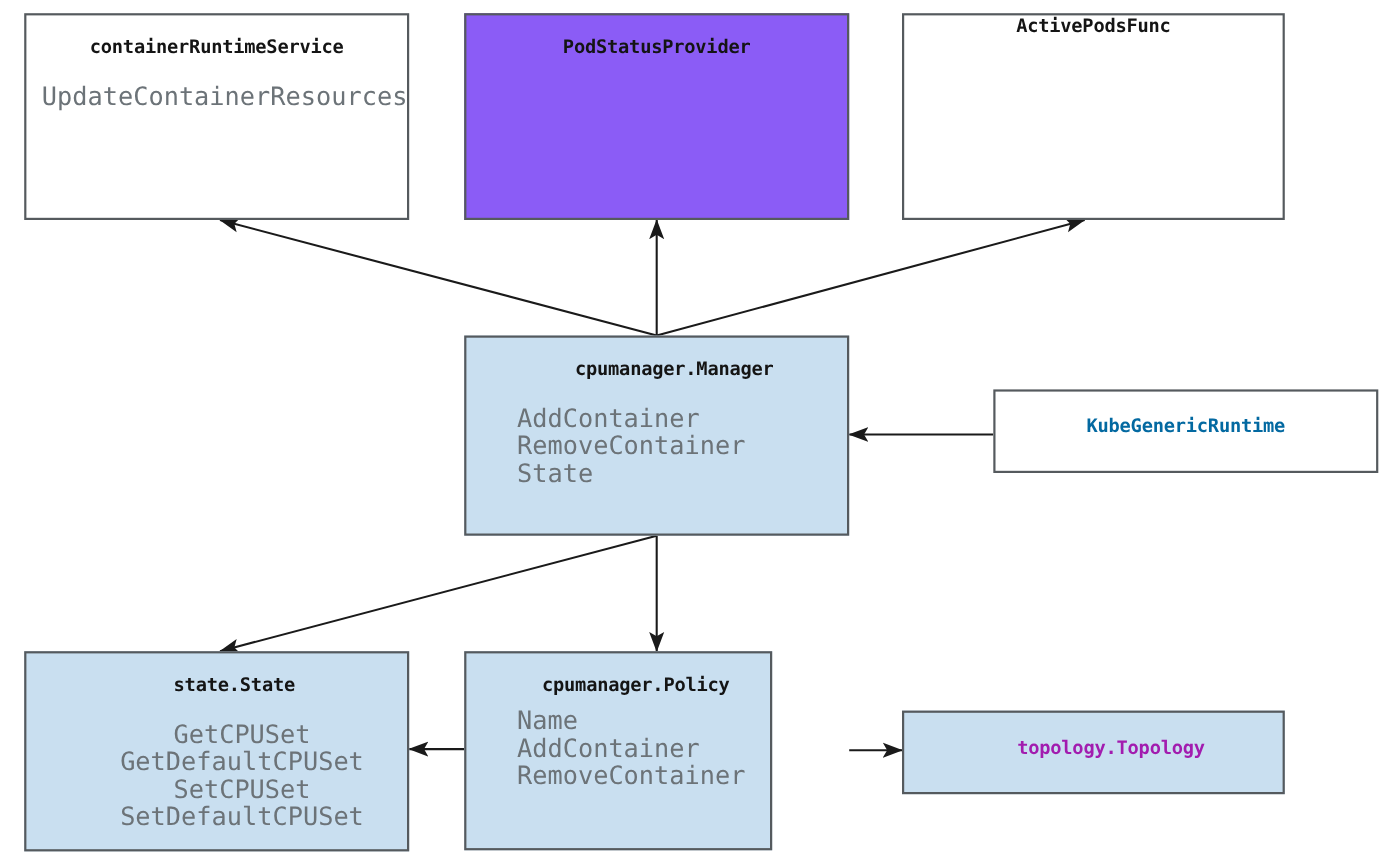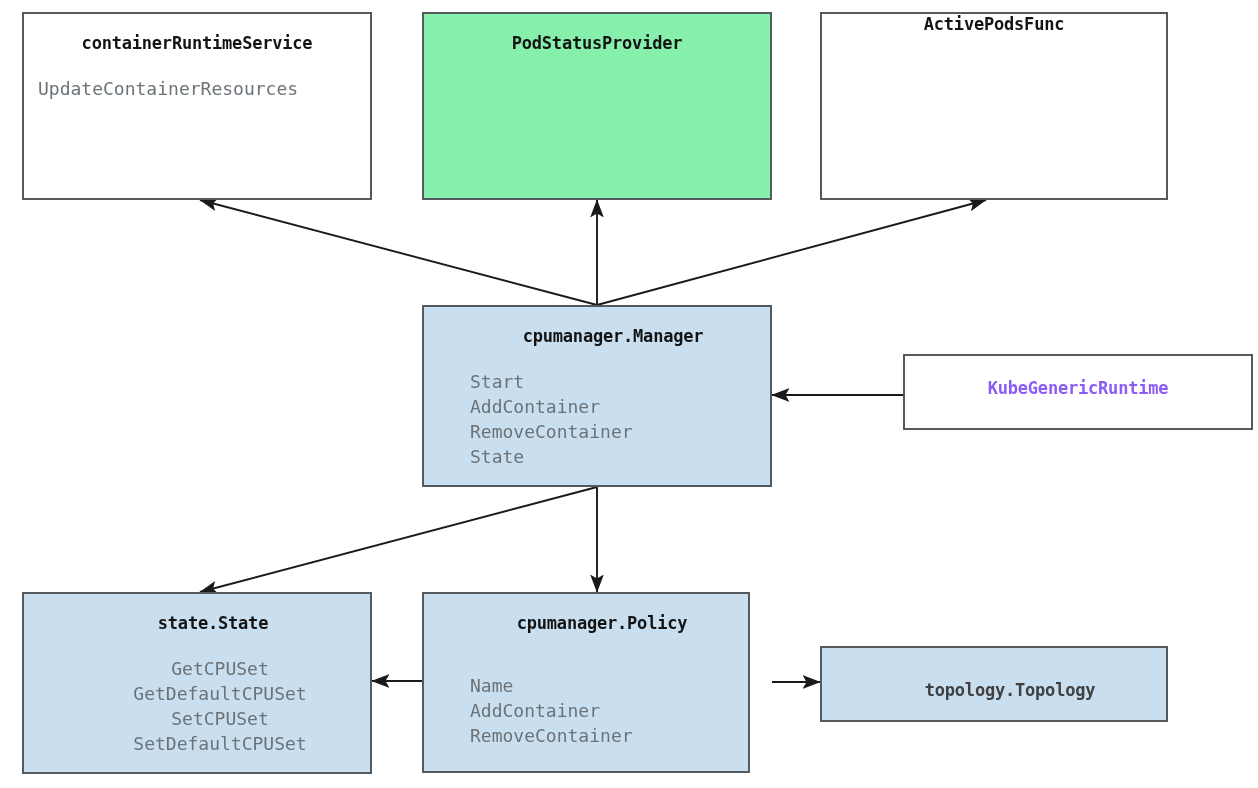--- a/index.html
+++ b/index.html
@@ -35,21 +35,21 @@
   }
   .node-title {
     text-align: center;
     font-weight: bold;
     font-size: 17px;
     color: #141414;
     letter-spacing: -0.2px;
     white-space: pre;
   }
   .node-members {
-    font-size: 18px;
+    font-size: 23px;
     color: #6c7378;
     line-height: 25px;
     white-space: pre;
   }
   .member {
     white-space: pre;
   }
 </style>
 </head>
 <body>
@@ -72,39 +72,39 @@
         <polyline points="422,681 372,681" marker-end="url(#arrowhead)" stroke="#1a1a1a"></polyline>
         <polyline points="772,682 820,682" marker-end="url(#arrowhead)" stroke="#1a1a1a"></polyline>
       </g>
   </svg>
 
   <div id="nodes-layer">
       <div class="node" style="left: 22px; top: 12px; width: 350px; height: 188px; border-color: rgb(85, 90, 94); background: rgb(255, 255, 255);">
         <div class="node-title" style="color: rgb(20, 20, 20); margin-top: 19px;">containerRuntimeService</div>
         <div class="node-members" style="color: rgb(108, 115, 120); margin-top: 23px; margin-left: 14px;"><div class="member">UpdateContainerResources</div></div>
       </div>
-      <div class="node" style="left: 422px; top: 12px; width: 350px; height: 188px; border-color: rgb(85, 90, 94); background: #86efac;">
+      <div class="node" style="left: 422px; top: 12px; width: 350px; height: 188px; border-color: rgb(85, 90, 94); background: #8b5cf6;">
         <div class="node-title" style="color: rgb(20, 20, 20); margin-top: 19px;">PodStatusProvider</div>
       </div>
       <div class="node" style="left: 820px; top: 12px; width: 348px; height: 188px; border-color: rgb(85, 90, 94); background: rgb(255, 255, 255);">
         <div class="node-title" style="color: rgb(20, 20, 20); ">ActivePodsFunc</div>
       </div>
       <div class="node filled" style="left: 422px; top: 305px; width: 350px; height: 182px; border-color: rgb(85, 90, 94); background: rgb(201, 223, 240);">
         <div class="node-title" style="color: rgb(20, 20, 20); margin-top: 19px;">cpumanager.Manager</div>
-        <div class="node-members" style="color: rgb(108, 115, 120); margin-top: 23px; margin-left: 14px;"><div class="member">Start</div><div class="member">AddContainer</div><div class="member">RemoveContainer</div><div class="member">State</div></div>
+        <div class="node-members" style="color: rgb(108, 115, 120); margin-top: 23px; margin-left: 14px;"><div class="member">AddContainer</div><div class="member">RemoveContainer</div><div class="member">State</div></div>
       </div>
       <div class="node" style="left: 903px; top: 354px; width: 350px; height: 76px; border-color: rgb(85, 90, 94); background: rgb(255, 255, 255);">
-        <div class="node-title" style="color: #8b5cf6; margin-top: 22px;">KubeGenericRuntime</div>
+        <div class="node-title" style="color: #0369a1; margin-top: 22px;">KubeGenericRuntime</div>
       </div>
       <div class="node filled" style="left: 22px; top: 592px; width: 350px; height: 182px; border-color: rgb(85, 90, 94); background: rgb(201, 223, 240);">
         <div class="node-title" style="color: rgb(20, 20, 20); margin-top: 19px;">state.State</div>
         <div class="node-members" style="color: rgb(108, 115, 120); margin-top: 23px; margin-left: 14px; text-align: center;"><div class="member">GetCPUSet</div><div class="member">GetDefaultCPUSet</div><div class="member">SetCPUSet</div><div class="member">SetDefaultCPUSet</div></div>
       </div>
-      <div class="node filled" style="left: 422px; top: 592px; width: 328px; height: 181px; border-color: rgb(85, 90, 94); background: rgb(201, 223, 240);">
+      <div class="node filled" style="left: 422px; top: 592px; width: 280px; height: 181px; border-color: rgb(85, 90, 94); background: rgb(201, 223, 240);">
         <div class="node-title" style="color: rgb(20, 20, 20); margin-top: 19px;">cpumanager.Policy</div>
-        <div class="node-members" style="color: rgb(108, 115, 120); margin-top: 40px; margin-left: 14px;"><div class="member">Name</div><div class="member">AddContainer</div><div class="member">RemoveContainer</div></div>
+        <div class="node-members" style="color: rgb(108, 115, 120); margin-top: 11px; margin-left: 14px;"><div class="member">Name</div><div class="member">AddContainer</div><div class="member">RemoveContainer</div></div>
       </div>
       <div class="node filled" style="left: 820px; top: 646px; width: 348px; height: 76px; border-color: rgb(85, 90, 94); background: rgb(201, 223, 240);">
-        <div class="node-title" style="color: #404040; margin-top: 32px;">topology.Topology</div>
+        <div class="node-title" style="color: #a21caf; margin-top: 22px;">topology.Topology</div>
       </div>
     </div>
 
 </div>
 
 </body></html>

